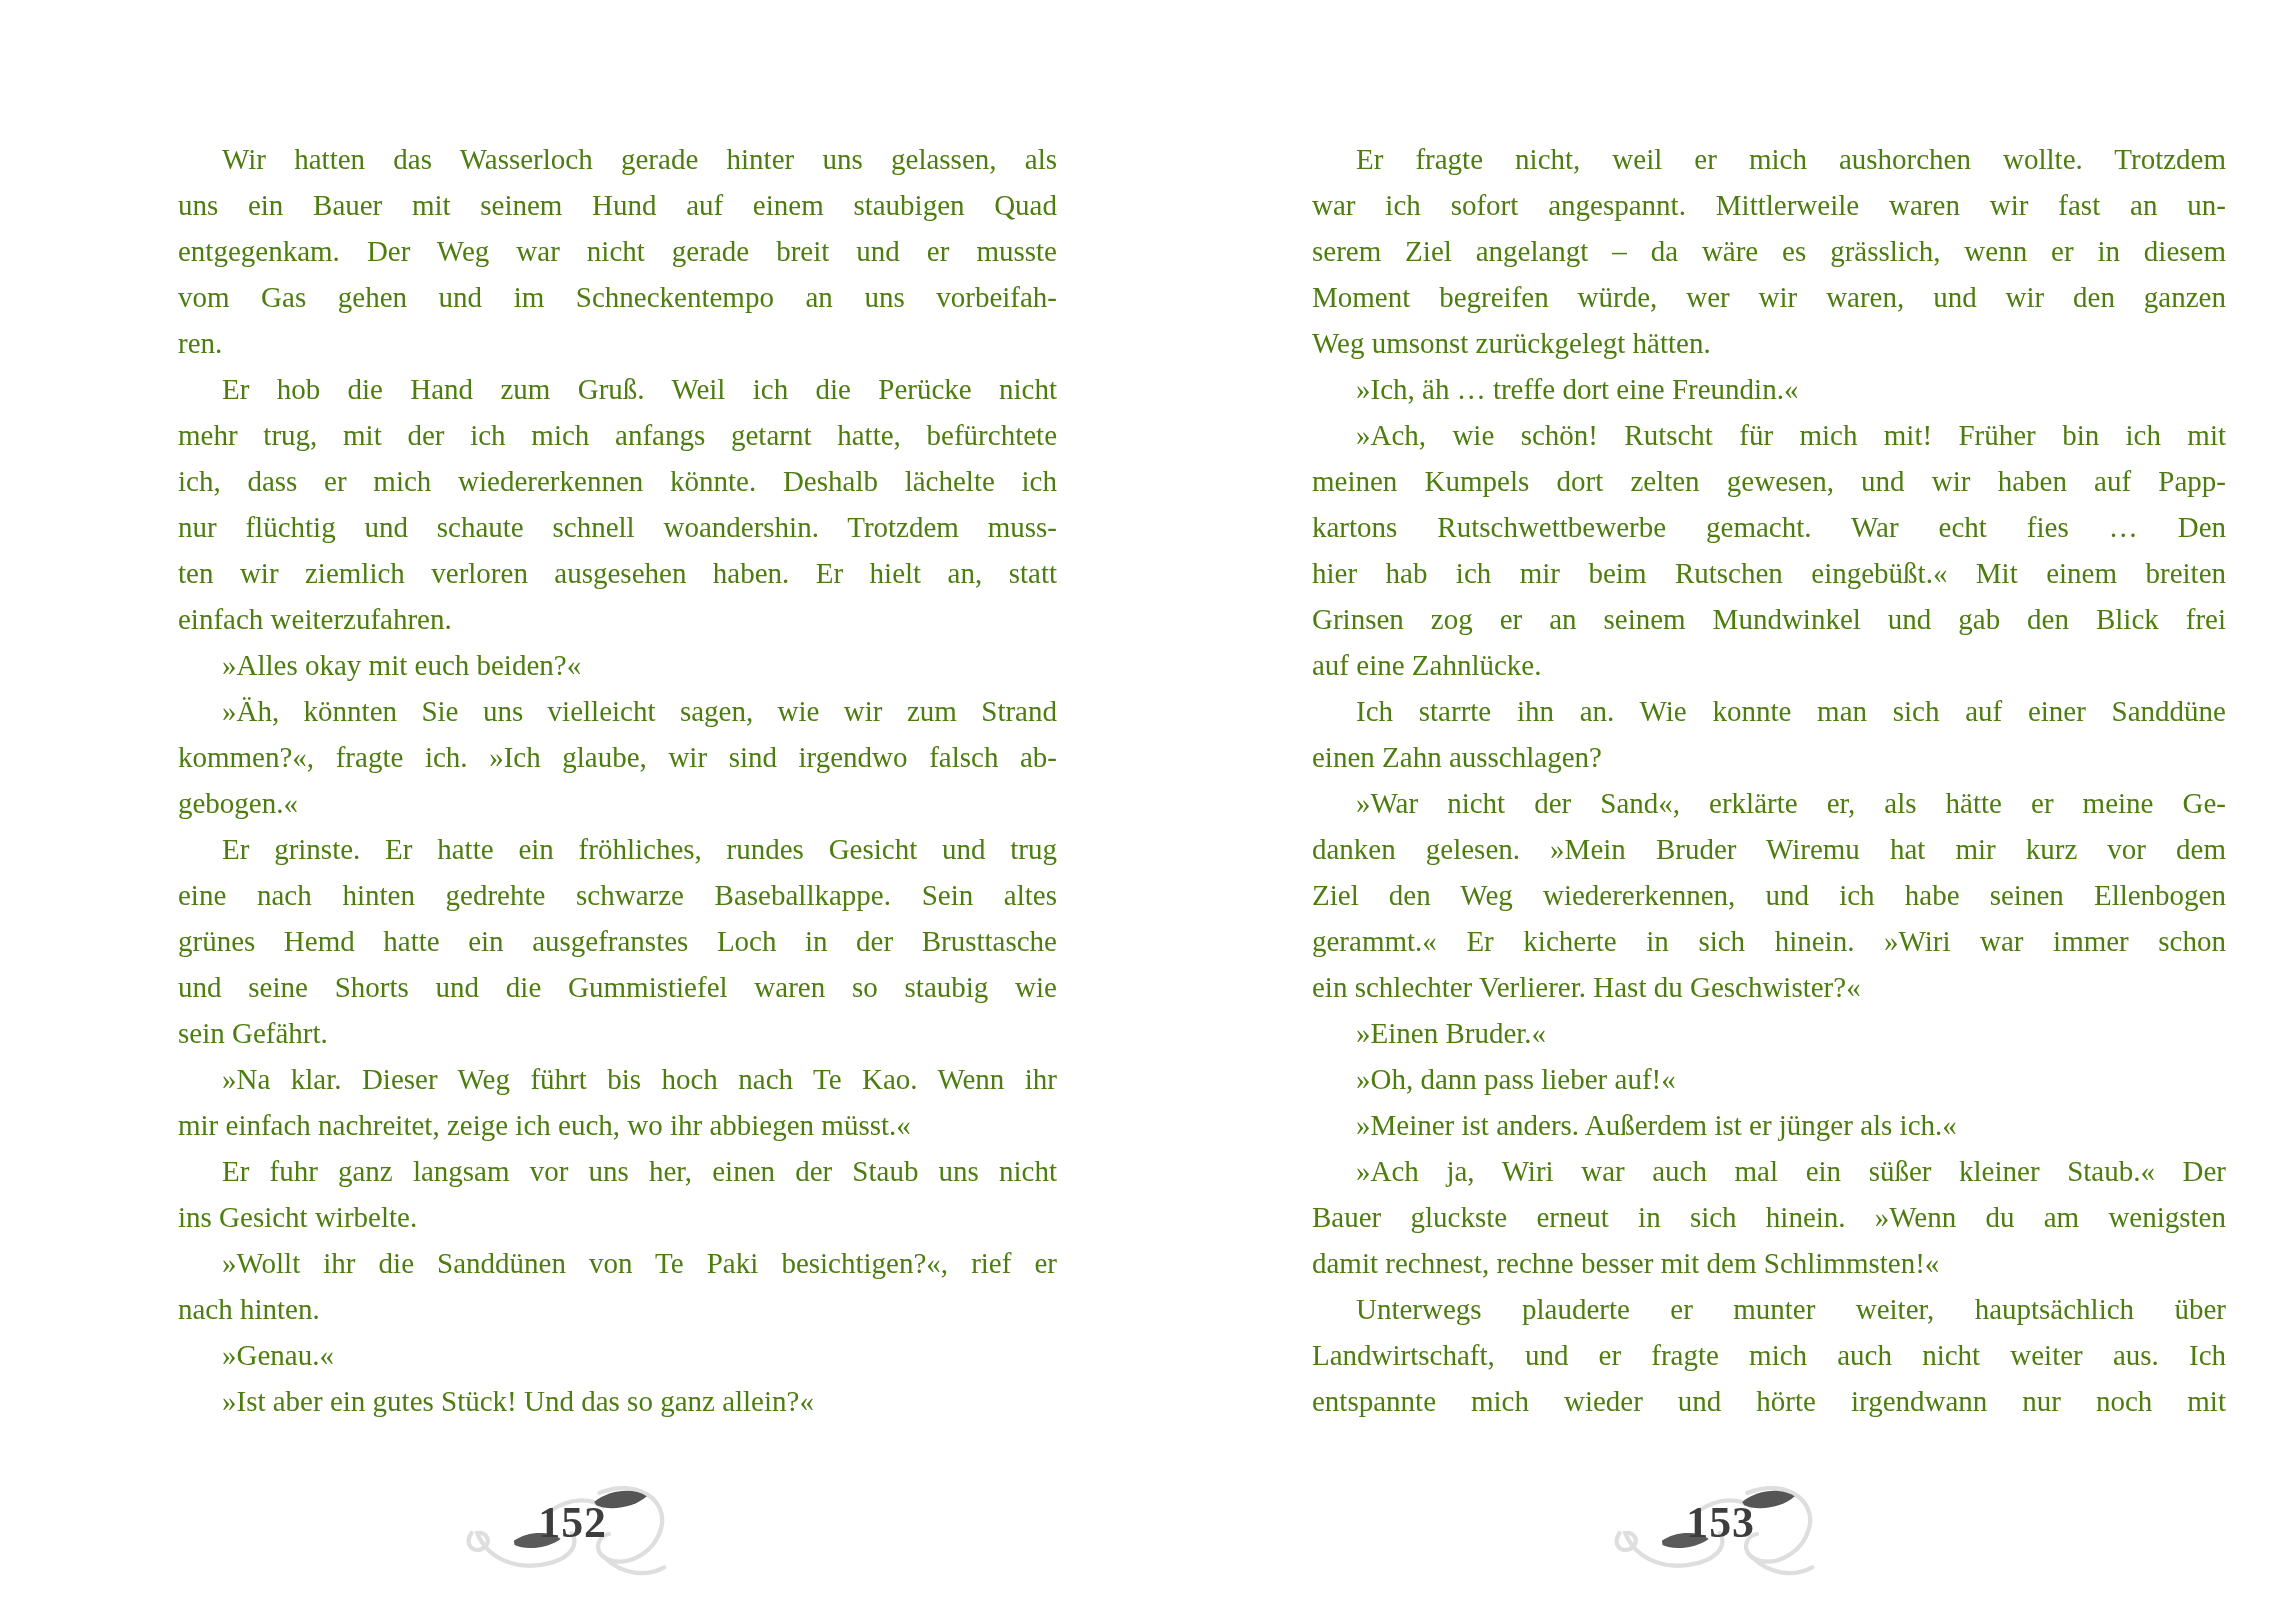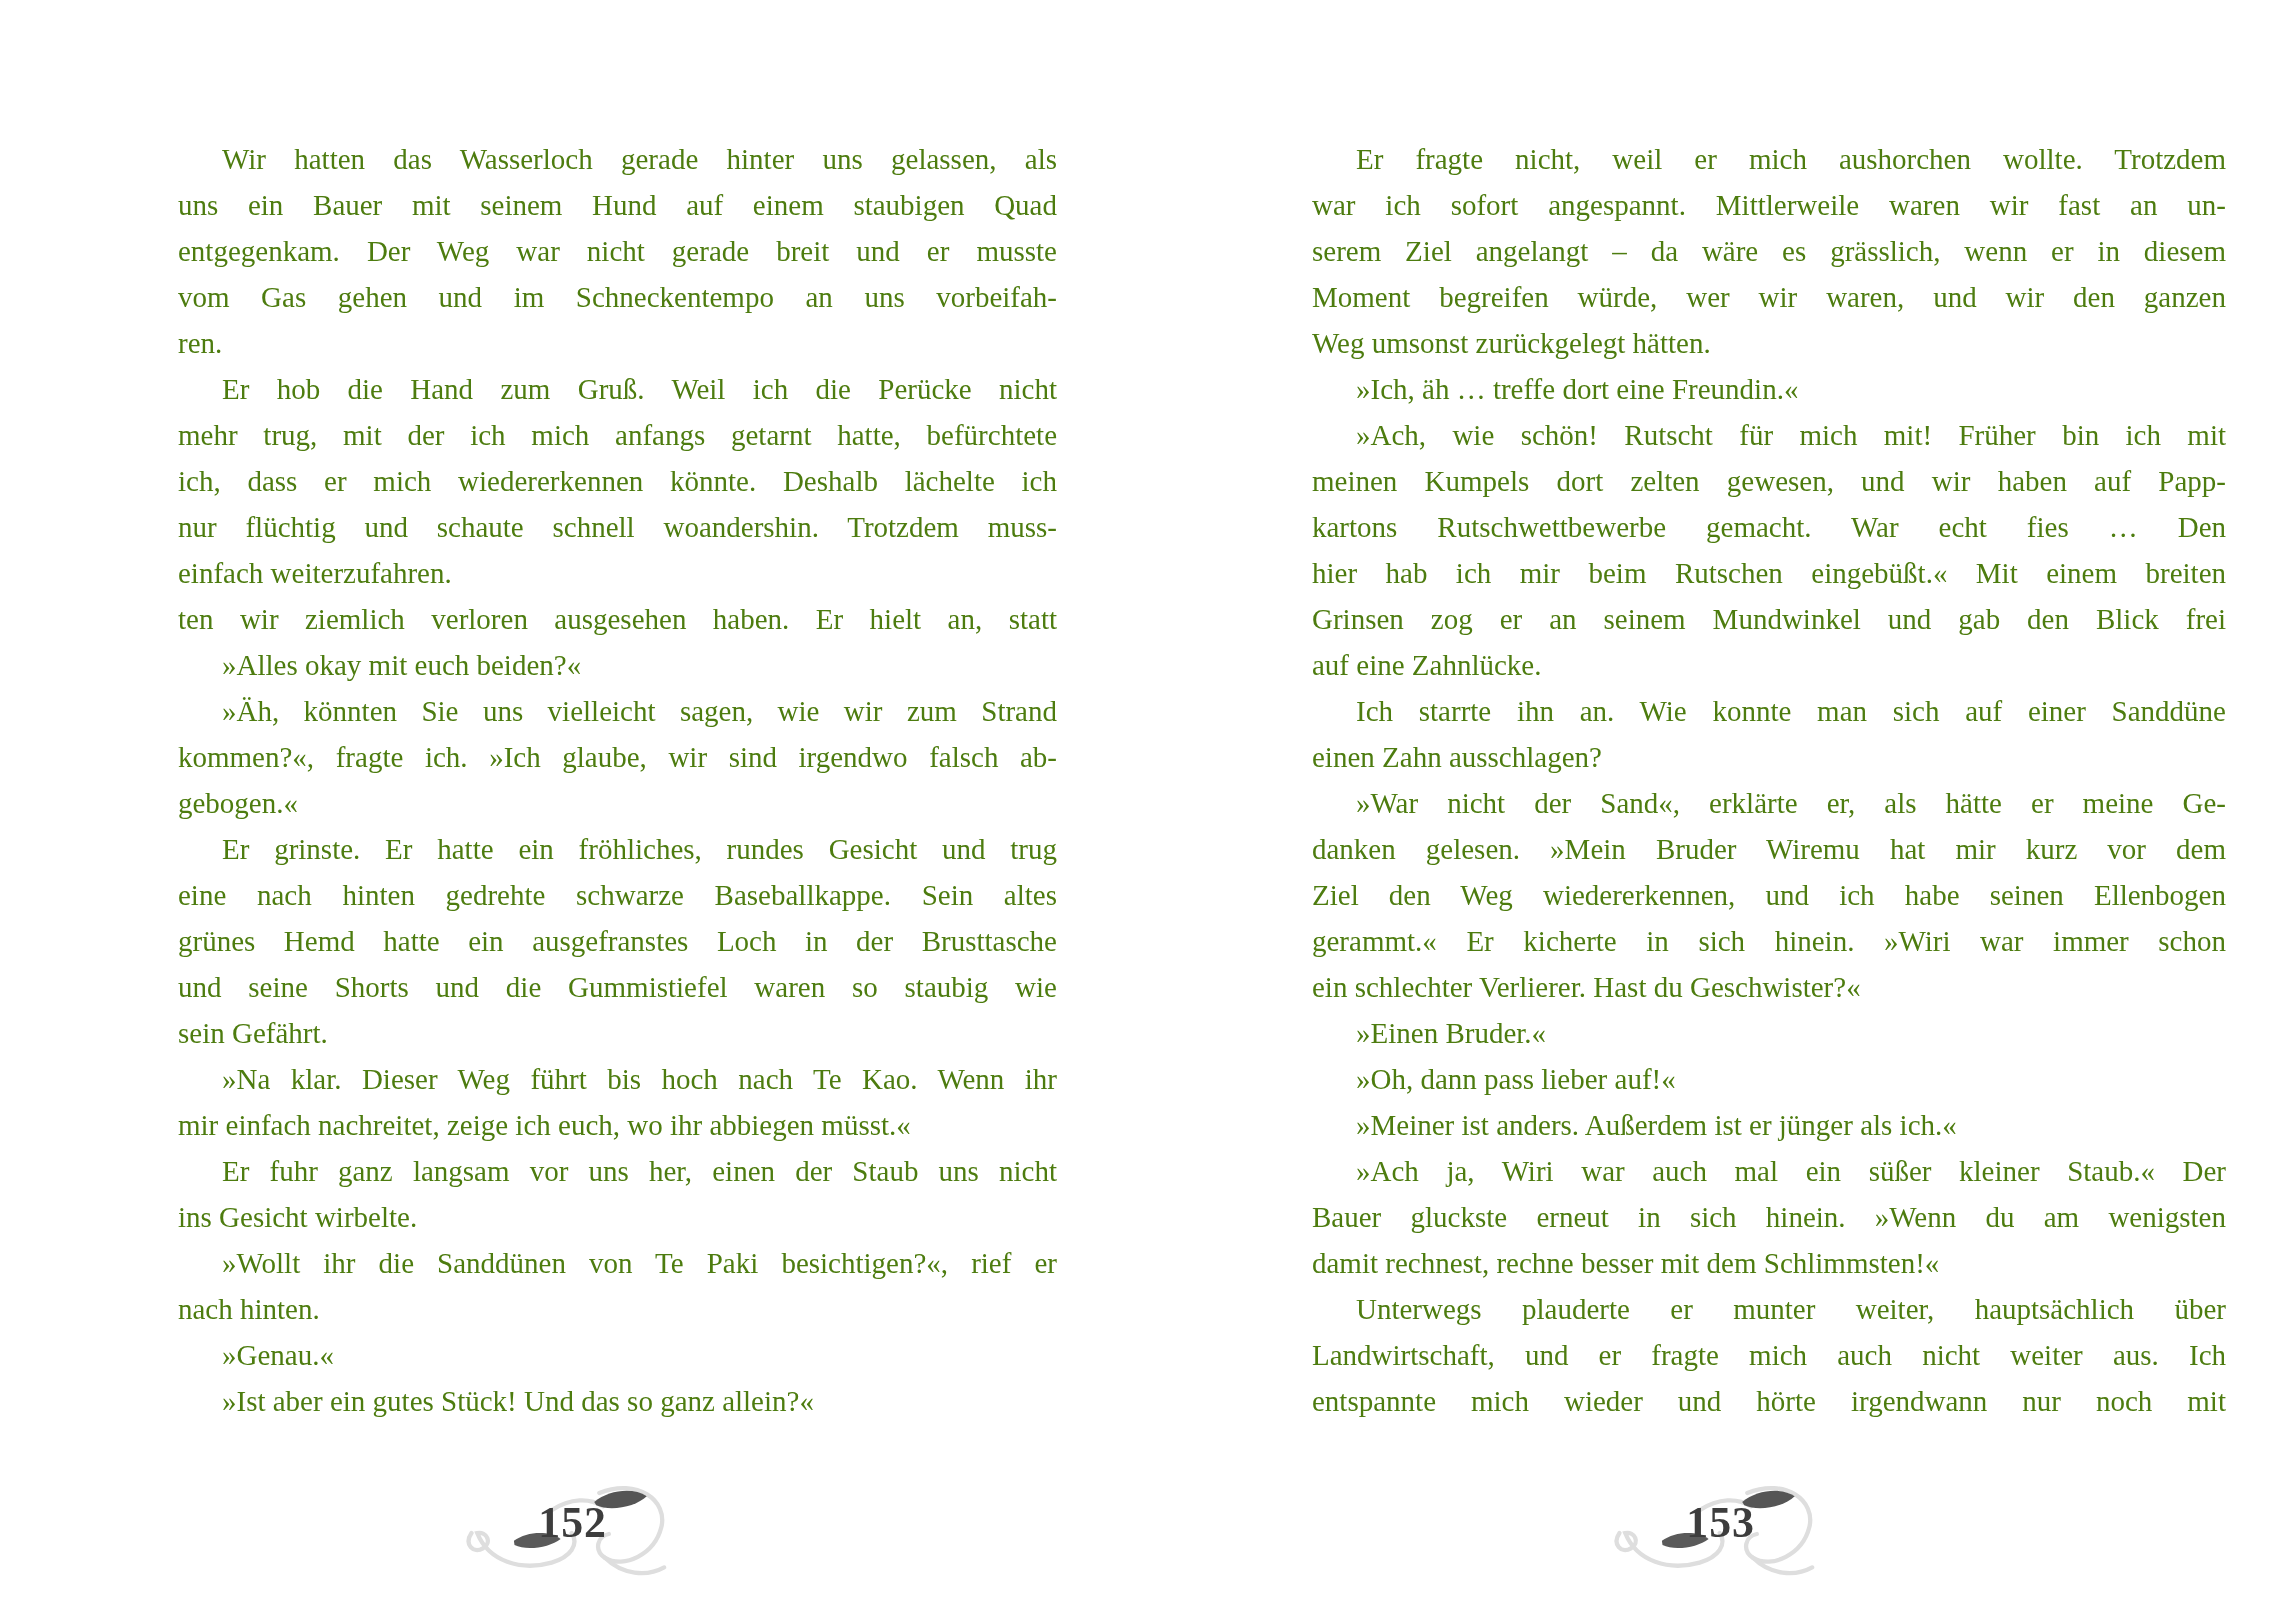--- a/index.html
+++ b/index.html
@@ -49,22 +49,22 @@
 <div id="page-left-text" class="page-text">
     <div class="line indent">Wir hatten das Wasserloch gerade hinter uns gelassen, als</div>
     <div class="line">uns ein Bauer mit seinem Hund auf einem staubigen Quad</div>
     <div class="line">entgegenkam. Der Weg war nicht gerade breit und er musste</div>
     <div class="line">vom Gas gehen und im Schneckentempo an uns vorbeifah-</div>
     <div class="line open">ren.</div>
     <div class="line indent">Er hob die Hand zum Gruß. Weil ich die Perücke nicht</div>
     <div class="line">mehr trug, mit der ich mich anfangs getarnt hatte, befürchtete</div>
     <div class="line">ich, dass er mich wiedererkennen könnte. Deshalb lächelte ich</div>
     <div class="line">nur flüchtig und schaute schnell woandershin. Trotzdem muss-</div>
+    <div class="line">ten wir ziemlich verloren ausgesehen haben. Er hielt an, statt</div>
     <div class="line open">einfach weiterzufahren.</div>
-    <div class="line">ten wir ziemlich verloren ausgesehen haben. Er hielt an, statt</div>
     <div class="line indent open">»Alles okay mit euch beiden?«</div>
     <div class="line indent">»Äh, könnten Sie uns vielleicht sagen, wie wir zum Strand</div>
     <div class="line">kommen?«, fragte ich. »Ich glaube, wir sind irgendwo falsch ab-</div>
     <div class="line open">gebogen.«</div>
     <div class="line indent">Er grinste. Er hatte ein fröhliches, rundes Gesicht und trug</div>
     <div class="line">eine nach hinten gedrehte schwarze Baseballkappe. Sein altes</div>
     <div class="line">grünes Hemd hatte ein ausgefranstes Loch in der Brusttasche</div>
     <div class="line">und seine Shorts und die Gummistiefel waren so staubig wie</div>
     <div class="line open">sein Gefährt.</div>
     <div class="line indent">»Na klar. Dieser Weg führt bis hoch nach Te Kao. Wenn ihr</div>

